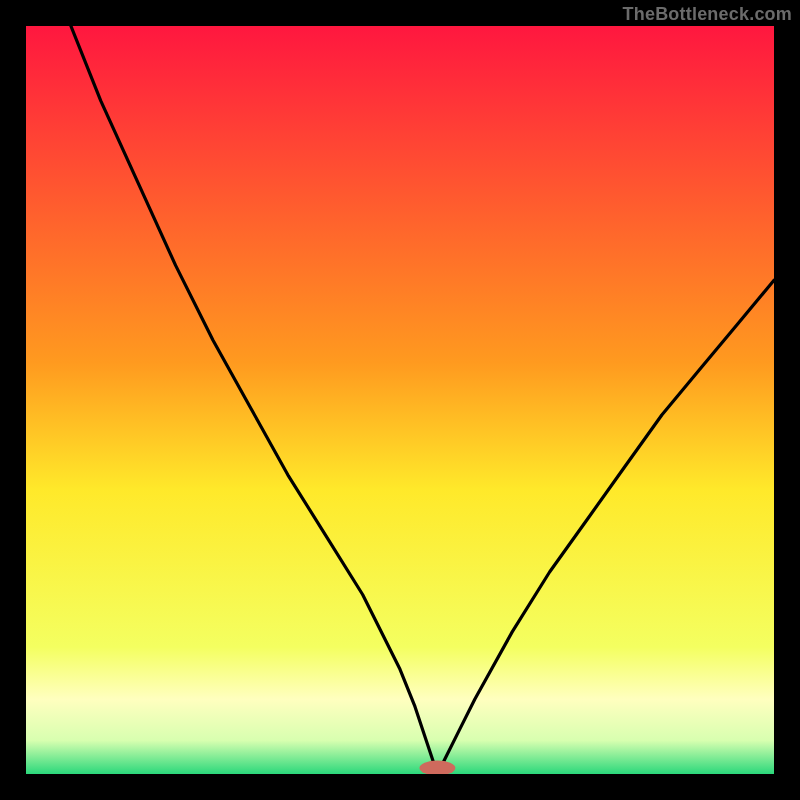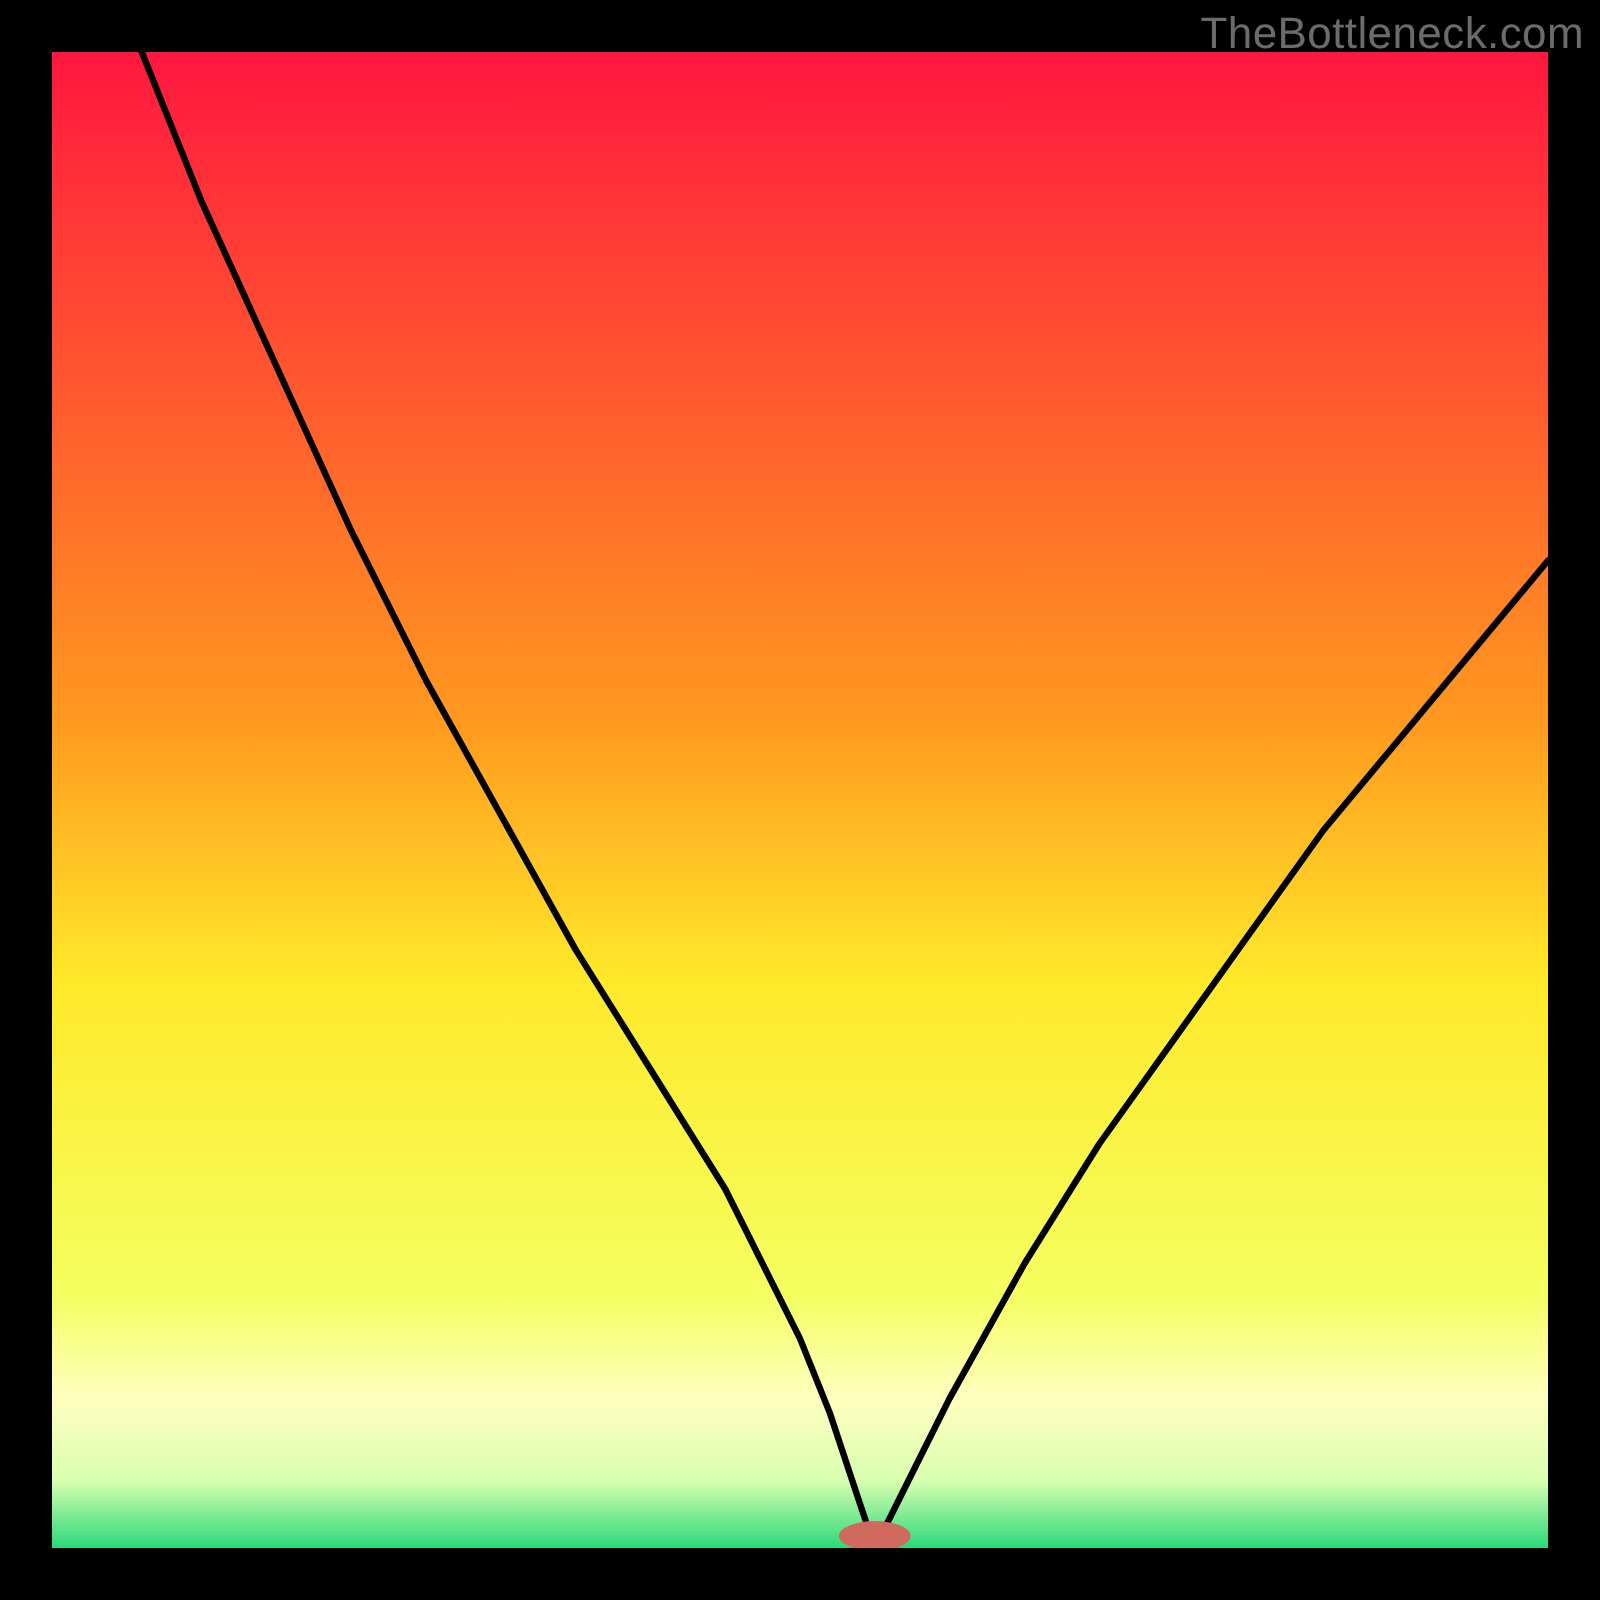--- a/index.html
+++ b/index.html
@@ -22,22 +22,22 @@
     left: 26px;
     top: 26px;
     width: 748px;
     height: 748px;
     overflow: hidden;
   }
   .watermark {
     position: absolute;
     top: 4px;
     right: 8px;
-    font-size: 22px;
-    font-weight: 400;
+    font-size: 18px;
+    font-weight: 700;
     color: #6b6b6b;
     letter-spacing: 0.2px;
   }
   svg { display: block; }
 </style>
 </head>
 <body>
 
 <div class="frame">
   <div class="plot-area">

